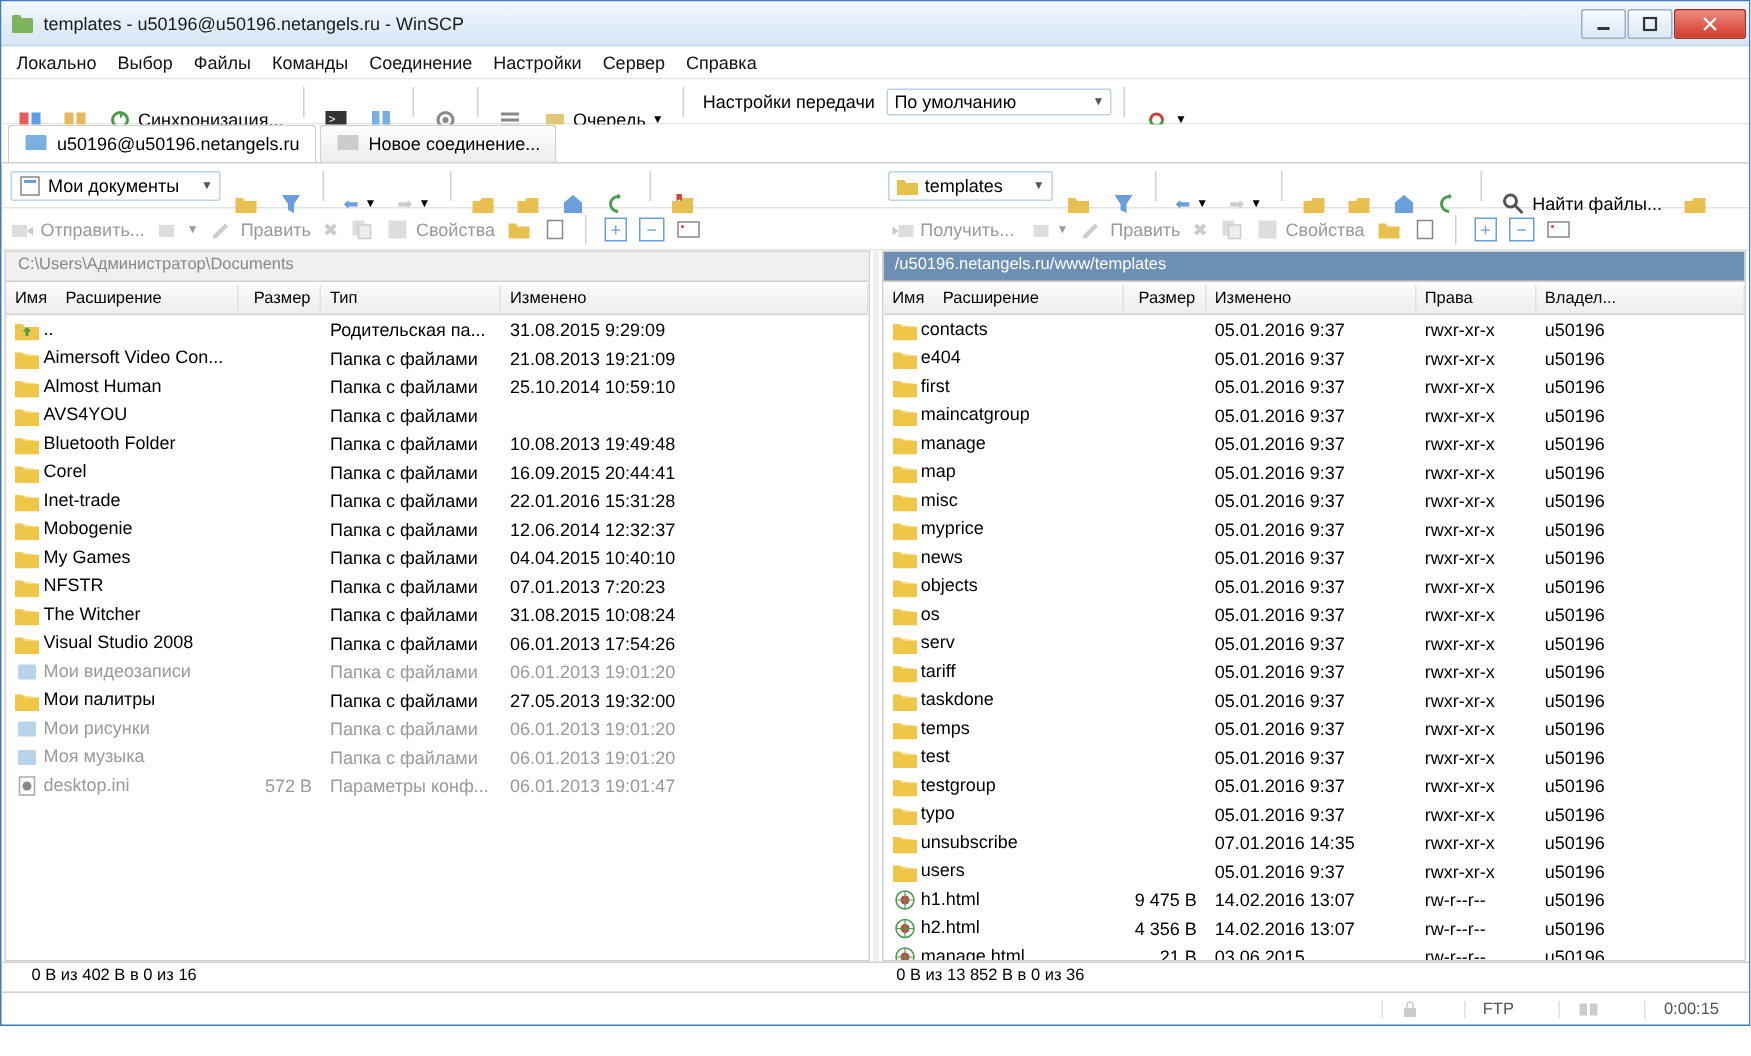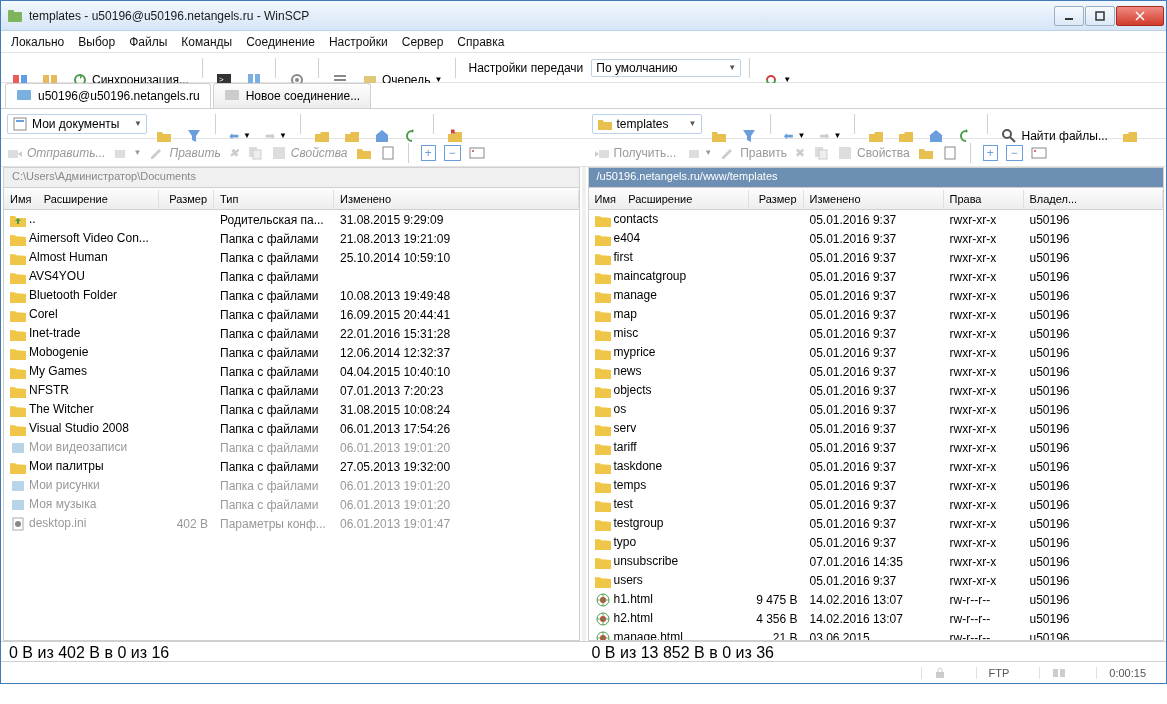--- a/index.html
+++ b/index.html
@@ -41,21 +41,21 @@
 .splitter{width:4px;background:#f0f0f0;cursor:col-resize;}
 
 .filetable{flex:1;overflow-y:auto;overflow-x:hidden;}
 .thead{display:flex;background:linear-gradient(#fdfdfd,#ededed);border-bottom:1px solid #d0d0d0;font-size:11px;height:22px;align-items:center;position:sticky;top:0;}
 .th{padding:3px 6px;border-right:1px solid #e0e0e0;white-space:nowrap;overflow:hidden;}
 .trow{display:flex;height:19px;align-items:center;font-size:12px;}
 .td{padding:1px 6px;white-space:nowrap;overflow:hidden;text-overflow:ellipsis;}
 .trow.dim .td{color:#999;}
 .fic{width:16px;height:14px;display:inline-block;vertical-align:middle;margin-right:3px;}
 
-.statusbar{height:20px;display:flex;border-top:1px solid #d0d0d0;font-size:16px;}
+.statusbar{height:20px;display:flex;border-top:1px solid #d0d0d0;font-size:11px;padding-left:12px;}
 .statusbar .stat{flex:1;padding:2px 8px;}
 
 .footbar{height:22px;border-top:1px solid #d0d0d0;display:flex;align-items:center;justify-content:flex-end;padding:0 8px;gap:18px;font-size:11px;color:#555;}
 .footbar .fbox{border-left:1px solid #e0e0e0;padding:0 12px;display:flex;align-items:center;gap:6px;}
 
 
 .lc0{width:155px}.lc1{width:55px;text-align:right}.lc2{width:120px}.lc3{flex:1}
 
 .rc0{width:160px}.rc1{width:55px;text-align:right}.rc2{width:140px}.rc3{width:80px}.rc4{flex:1}
 
@@ -315,21 +315,21 @@
         </span>
       <span class="tbtn">
           <span class="ticon"><svg viewBox="0 0 16 16">
               <path d="M1 6h5l1-2h8v10H1z" fill="#e8c050"></path>
             </svg></span>
         </span>
     </div>
   </div>
 
   <div class="actionrow">
-    <div style="flex:1;display:flex;align-items:center;gap:8px;font-style:italic;">
+    <div style="flex:1;display:flex;align-items:center;gap:8px;">
       <span class="actbtn">
           <span class="ticon"><svg viewBox="0 0 16 16">
               <rect x="1" y="5" width="10" height="8" fill="#ddd"></rect>
               <path d="M11 9l4-3v6z" fill="#ccc"></path>
             </svg></span>
           <span>Отправить...</span>
         </span>
       <span class="actbtn">
           <span class="ticon"><svg viewBox="0 0 16 16">
               <rect x="1" y="5" width="10" height="8" fill="#ddd"></rect>
@@ -592,21 +592,21 @@
                   </svg></span>Моя музыка</div>
               <div class="td lc1"></div>
               <div class="td lc2">Папка с файлами</div>
               <div class="td lc3">06.01.2013 19:01:20</div>
             </div>
             <div class="trow dim">
               <div class="td lc0"><span class="fic"><svg viewBox="0 0 16 14">
                     <rect x="3" y="1" width="10" height="12" fill="#fff" stroke="#aaa"></rect>
                     <circle cx="8" cy="7" r="3" fill="#888"></circle>
                   </svg></span>desktop.ini</div>
-              <div class="td lc1">402 B</div>
+              <div class="td lc1">572 B</div>
               <div class="td lc2">Параметры конф...</div>
               <div class="td lc3">06.01.2013 19:01:47</div>
             </div>
           </div>
       </div>
     </div>
     <div class="splitter"></div>
     <div class="pane">
       <div class="pathbar remote">/u50196.netangels.ru/www/templates</div>
       <div class="filetable">

